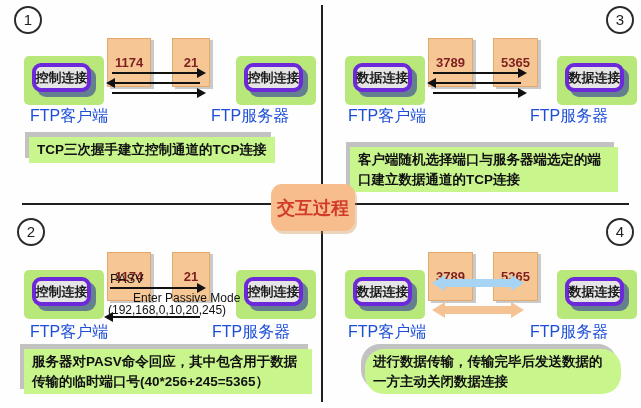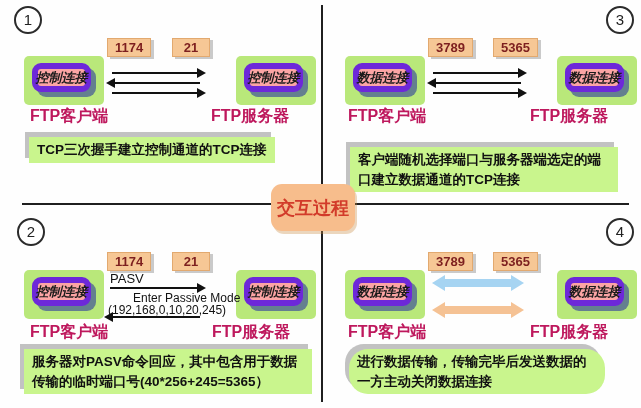--- a/index.html
+++ b/index.html
@@ -17,34 +17,34 @@
     color:#d23b2a;font-size:18px;font-weight:bold;z-index:5;
     box-shadow:2px 3px 0 rgba(200,140,70,.35);
   }
   
   .panel{position:absolute;z-index:2;}
   .qnum{
     position:absolute;width:24px;height:24px;border:2px solid #2b2b2b;border-radius:50%;
     text-align:center;line-height:24px;font-size:15px;color:#222;background:#fff;
   }
   .port{
-    position:absolute;min-width:22px;padding:1px 7px;text-align:center;
+    position:absolute;min-width:22px;padding:16px 7px;text-align:center;
     background:#f6c795;border:1px solid #e2a96f;color:#7d1f1f;
     font-size:13px;font-weight:bold;box-shadow:3px 2px 0 rgba(140,140,140,.45);
   }
   .panel.top .port{top:38px;} .panel.bottom .port{top:48px;}
   .node{position:absolute;width:80px;height:49px;background:#b9e87a;border-radius:5px;}
   .panel.top .node{top:56px;} .panel.bottom .node{top:66px;}
   .node-inner{
-    position:absolute;left:8px;right:13px;top:7px;bottom:13px;background:#fca5a5;
-    border:6px solid #6d28d9;border-radius:9px;box-shadow:5px 5px 0 #64808f;
+    position:absolute;left:8px;right:13px;top:7px;bottom:13px;background:#e5e5e5;
+    border:4px solid #6d28d9;border-radius:9px;box-shadow:5px 5px 0 #64808f;
     display:flex;align-items:center;justify-content:center;
-    font-size:13px;font-weight:bold;color:#1b1b1b;white-space:nowrap;font-style:italic;
+    font-size:13px;font-weight:bold;color:#1b1b1b;white-space:nowrap;
   }
-  .flabel{position:absolute;font-size:16px;font-weight:bold;color:#be185d;white-space:nowrap;}
+  .flabel{position:absolute;font-size:16px;font-weight:normal;color:#1d4ed8;white-space:nowrap;}
   .panel.top .flabel{top:106px;} .panel.bottom .flabel{top:118px;}
   .caption{
     position:absolute;background:#c9f58d;color:#111;font-size:13.5px;font-weight:bold;
     line-height:1.45;padding:3px 8px;box-shadow:-4px -5px 0 #c2c2c2;
   }
   .caption.nowrap{white-space:nowrap;}
   
   .arr{position:absolute;height:2px;background:#111;}
   .arr.r::after{content:"";position:absolute;right:-8px;top:-4px;width:0;height:0;
     border-left:9px solid #111;border-top:5px solid transparent;border-bottom:5px solid transparent;}
@@ -143,16 +143,16 @@
       <div class="node-inner">数据连接</div>
     </div>
     <div class="dbl blue" style="left:111px;top:71px;width:92px;">
         <span class="bar"></span>
       </div>
     <div class="dbl orange" style="left:111px;top:98px;width:92px;">
         <span class="bar"></span>
       </div>
     <div class="flabel" style="left:27px;">FTP客户端</div>
     <div class="flabel" style="left:209px;">FTP服务器</div>
-    <div class="caption" style="left:28px;top:145px;width:240px;border-radius:19px;">进行数据传输，传输完毕后发送数据的一方主动关闭数据连接</div>
+    <div class="caption" style="left:44px;top:145px;width:240px;border-radius:19px;">进行数据传输，传输完毕后发送数据的一方主动关闭数据连接</div>
   </div>
 
 </div>
 
 </body></html>

